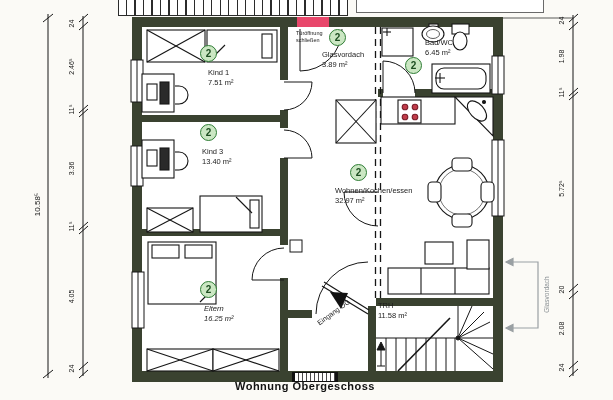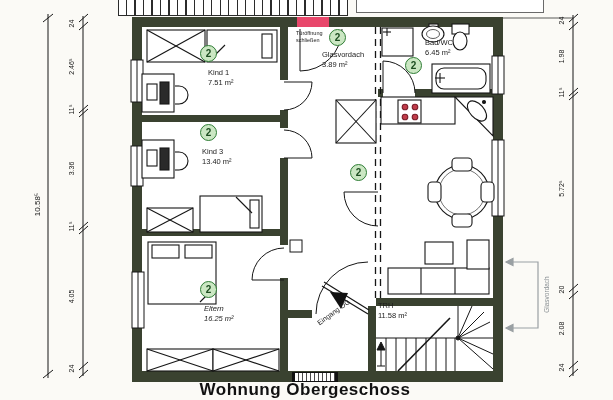--- a/index.html
+++ b/index.html
@@ -31,21 +31,21 @@
   .hatchbox{
     position:absolute;left:292px;top:372px;width:40px;height:8px;
     border:1px solid #111;border-left:3px solid #111;border-right:3px solid #111;
     background:repeating-linear-gradient(90deg,#fff 0 3px,#4a4a4a 3px 4px);
   }
   .note-red{font-size:5.5px;line-height:1.2;width:42px;color:#222;}
   .entrance{font-size:7px;transform:rotate(-36deg);transform-origin:left center;white-space:nowrap;}
   .canopy{font-size:6.5px;color:#8a9094;width:60px;text-align:center;transform:rotate(-90deg);}
   .title{
     position:absolute;left:120px;top:380px;width:370px;text-align:center;
-    font-size:17px;font-weight:bold;letter-spacing:.5px;color:#111;
+    font-size:11px;font-weight:bold;letter-spacing:.5px;color:#111;
   }
 </style>
 </head>
 <body>
 
 <div id="canvas">
 
   <div class="railing"></div>
   <div class="roofbox"></div>
 
@@ -317,20 +317,24 @@
     <span>3.89 m²</span>
   </div>
 
   <div class="badge" style="left:405px;top:57px;">2</div>
   <div class="lbl rlabel" style="left:425px;top:38px;">
     <span>Bad/WC</span>
     <span>6.45 m²</span>
   </div>
 
   <div class="badge" style="left:350px;top:164px;">2</div>
+  <div class="lbl rlabel" style="left:335px;top:186px;">
+    <span>Wohnen/Kochen/essen</span>
+    <span>32.97 m²</span>
+  </div>
 
   <div class="lbl rlabel" style="left:378px;top:301px;">
     <span>TRH</span>
     <span>11.58 m²</span>
   </div>
 
   <div class="lbl note-red" style="left:296px;top:30px;">Türöffnung schließen</div>
   <div class="lbl entrance" style="left:318px;top:320px;">Eingang OG</div>
   <div class="lbl canopy" style="left:516px;top:291px;">Glasvordach</div>
 

